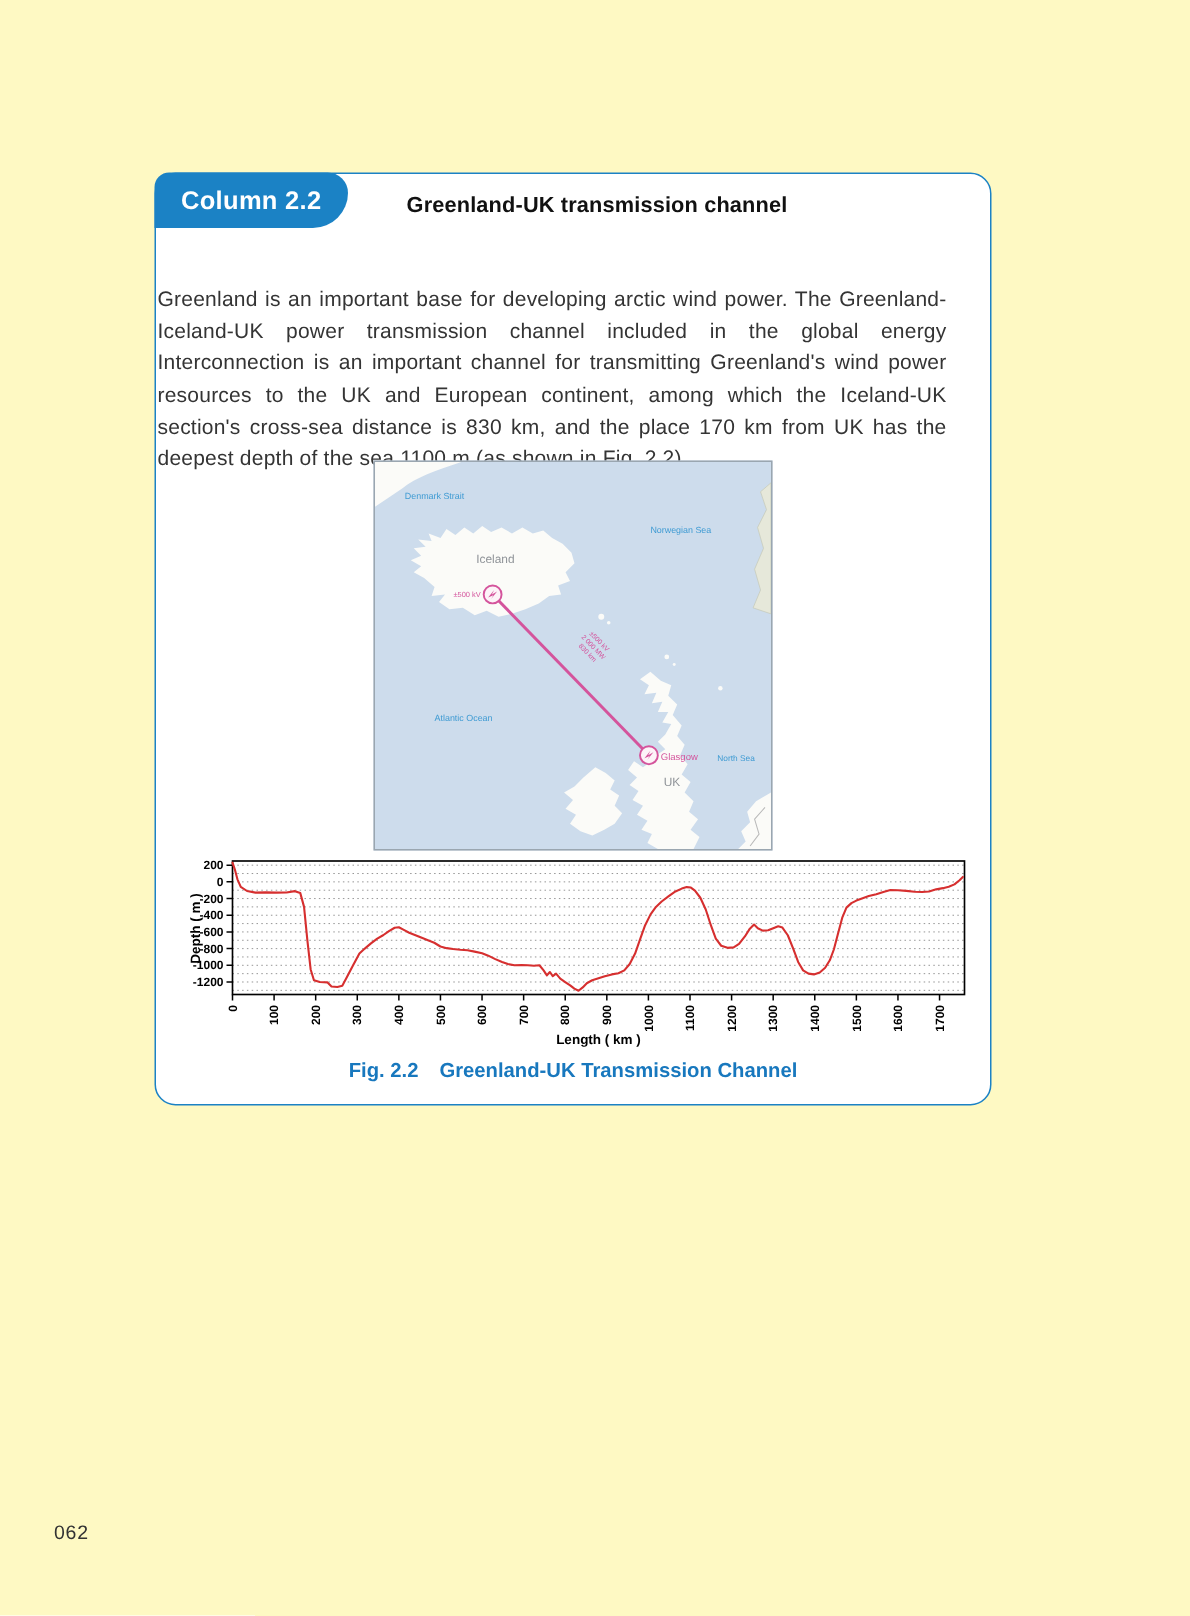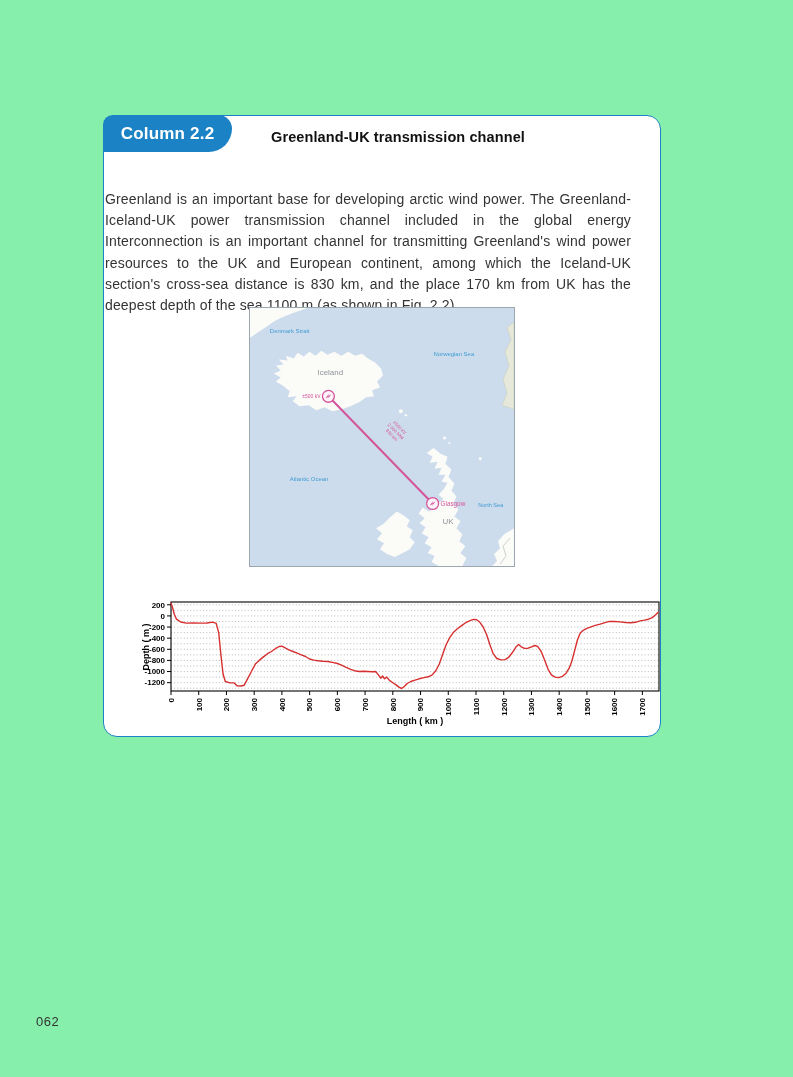--- a/index.html
+++ b/index.html
@@ -1,18 +1,18 @@
 <!DOCTYPE html>
 <html><head>
 <meta charset="utf-8">
 <style>
   * { margin:0; padding:0; box-sizing:border-box; }
   html,body { background:#ffffff; }
   .page {
-    position:relative; width:793px; height:1077px; background:#86efac;
+    position:relative; width:793px; height:1077px; background:#fef9c3;
     font-family:"Liberation Sans", sans-serif; overflow:hidden;
   }
   .column-box {
     position:absolute; left:103px; top:115px; width:558px; height:622px;
     border:1.6px solid #1b82c5; border-radius:14px; background:#ffffff;
   }
   .badge {
     position:absolute; left:103px; top:115px; width:129px; height:37px;
     background:#1b82c5; border-radius:10px 14px 24px 0;
     display:flex; align-items:center; justify-content:center;
@@ -24,21 +24,21 @@
   }
   .body-text {
     position:absolute; left:105px; top:189px; width:526px;
     font-size:14px; line-height:21.2px; color:#343434; text-align:justify;
     letter-spacing:0.15px;
   }
   .map-wrap {
     position:absolute; left:249px; top:307px; width:266px; height:260px;
     border:1px solid #9aa6b0; background:#cddcec;
   }
-  .chart-wrap { position:absolute; left:103px; top:600px; width:555px; height:128px;padding-left:16px; }
+  .chart-wrap { position:absolute; left:103px; top:572px; width:555px; height:128px; }
   .caption {
     position:absolute; left:103px; top:706px; width:558px; text-align:center;
     color:#1878be; font-weight:bold; font-size:13.5px;
   }
   .caption .gap { display:inline-block; width:14px; }
   .page-number {
     position:absolute; left:36px; top:1014px; font-size:13px; color:#333333;
     letter-spacing:0.5px;
   }
   svg text { font-family:"Liberation Sans", sans-serif; }
@@ -184,16 +184,19 @@
           <text transform="translate(526.1636363636363,98) rotate(-90)" text-anchor="end" font-size="8" font-weight="bold" fill="#000">1700</text>
         </g>
       <g id="chart-line">
           <polyline points="52.0,3.1 53.7,8.1 55.3,14.2 57.5,19.2 61.7,22.0 67.3,23.1 74.2,22.9 81.1,23.1 88.0,23.0 93.6,22.1 97.2,23.4 99.7,32.6 101.9,54.8 104.1,74.3 106.3,81.5 110.2,82.7 115.2,82.9 118.0,85.7 121.9,86.0 125.2,85.2 128.3,79.3 132.4,71.5 136.6,63.7 140.2,60.4 144.1,57.1 148.5,53.7 152.4,51.5 156.3,48.7 160.1,46.5 162.9,46.2 166.2,47.9 169.8,49.8 174.0,51.5 178.2,53.2 182.3,54.8 186.5,56.5 190.6,59.0 194.8,60.1 199.0,60.7 203.9,61.2 208.7,61.5 213.4,62.4 218.4,63.5 222.5,65.1 227.2,67.4 231.7,69.3 235.6,70.7 240.0,71.5 244.7,71.3 248.9,71.5 253.0,71.8 256.6,71.5 259.4,74.9 261.6,78.2 263.6,76.0 265.5,78.8 267.7,77.1 270.5,80.4 273.8,82.7 277.1,84.9 279.9,87.1 282.7,88.5 285.5,86.3 288.2,83.5 291.8,81.5 296.0,80.2 300.2,78.8 304.9,77.6 309.3,76.8 313.2,74.9 316.8,70.7 320.4,63.7 323.7,54.3 327.1,44.8 330.7,37.6 334.3,32.6 338.1,29.0 342.6,25.6 347.3,22.3 351.5,20.4 354.8,19.4 357.6,19.7 360.3,21.7 363.9,26.5 367.5,34.3 370.9,44.8 374.2,53.7 377.8,58.5 382.0,59.9 386.1,59.6 389.7,57.3 393.6,52.3 396.9,47.1 399.7,44.4 402.2,46.8 405.5,48.4 409.1,48.2 412.5,46.8 415.8,45.5 418.6,46.4 422.2,51.5 425.8,60.4 429.1,69.3 432.4,74.9 436.0,77.1 439.6,77.6 443.5,76.3 447.1,73.2 450.2,68.2 452.9,61.0 455.7,50.4 458.5,39.8 461.3,33.1 464.6,30.1 467.9,28.4 472.1,26.8 476.2,25.4 481.2,24.1 485.9,22.6 490.6,21.4 495.6,21.5 501.2,21.9 506.7,22.5 511.7,22.7 516.4,22.3 521.1,20.9 525.6,20.1 529.5,19.2 533.3,17.6 536.7,14.8 538.9,12.6" fill="none" stroke="#d62f2f" stroke-width="1.4" stroke-linejoin="round" stroke-linecap="round"></polyline>
         </g>
       <text id="chart-ylabel" transform="translate(30,47) rotate(-90)" text-anchor="middle" font-size="9" font-weight="bold" fill="#000">Depth ( m )</text>
       <text id="chart-xlabel" x="296" y="124" text-anchor="middle" font-size="9" font-weight="bold" fill="#000">Length ( km )</text>
     </svg>
   </div>
 
+  <div class="caption">
+    <span>Fig. 2.2</span><span class="gap"></span><span>Greenland-UK Transmission Channel</span>
+  </div>
 
   <div class="page-number">062</div>
 
 </div>
 
 </body></html>

